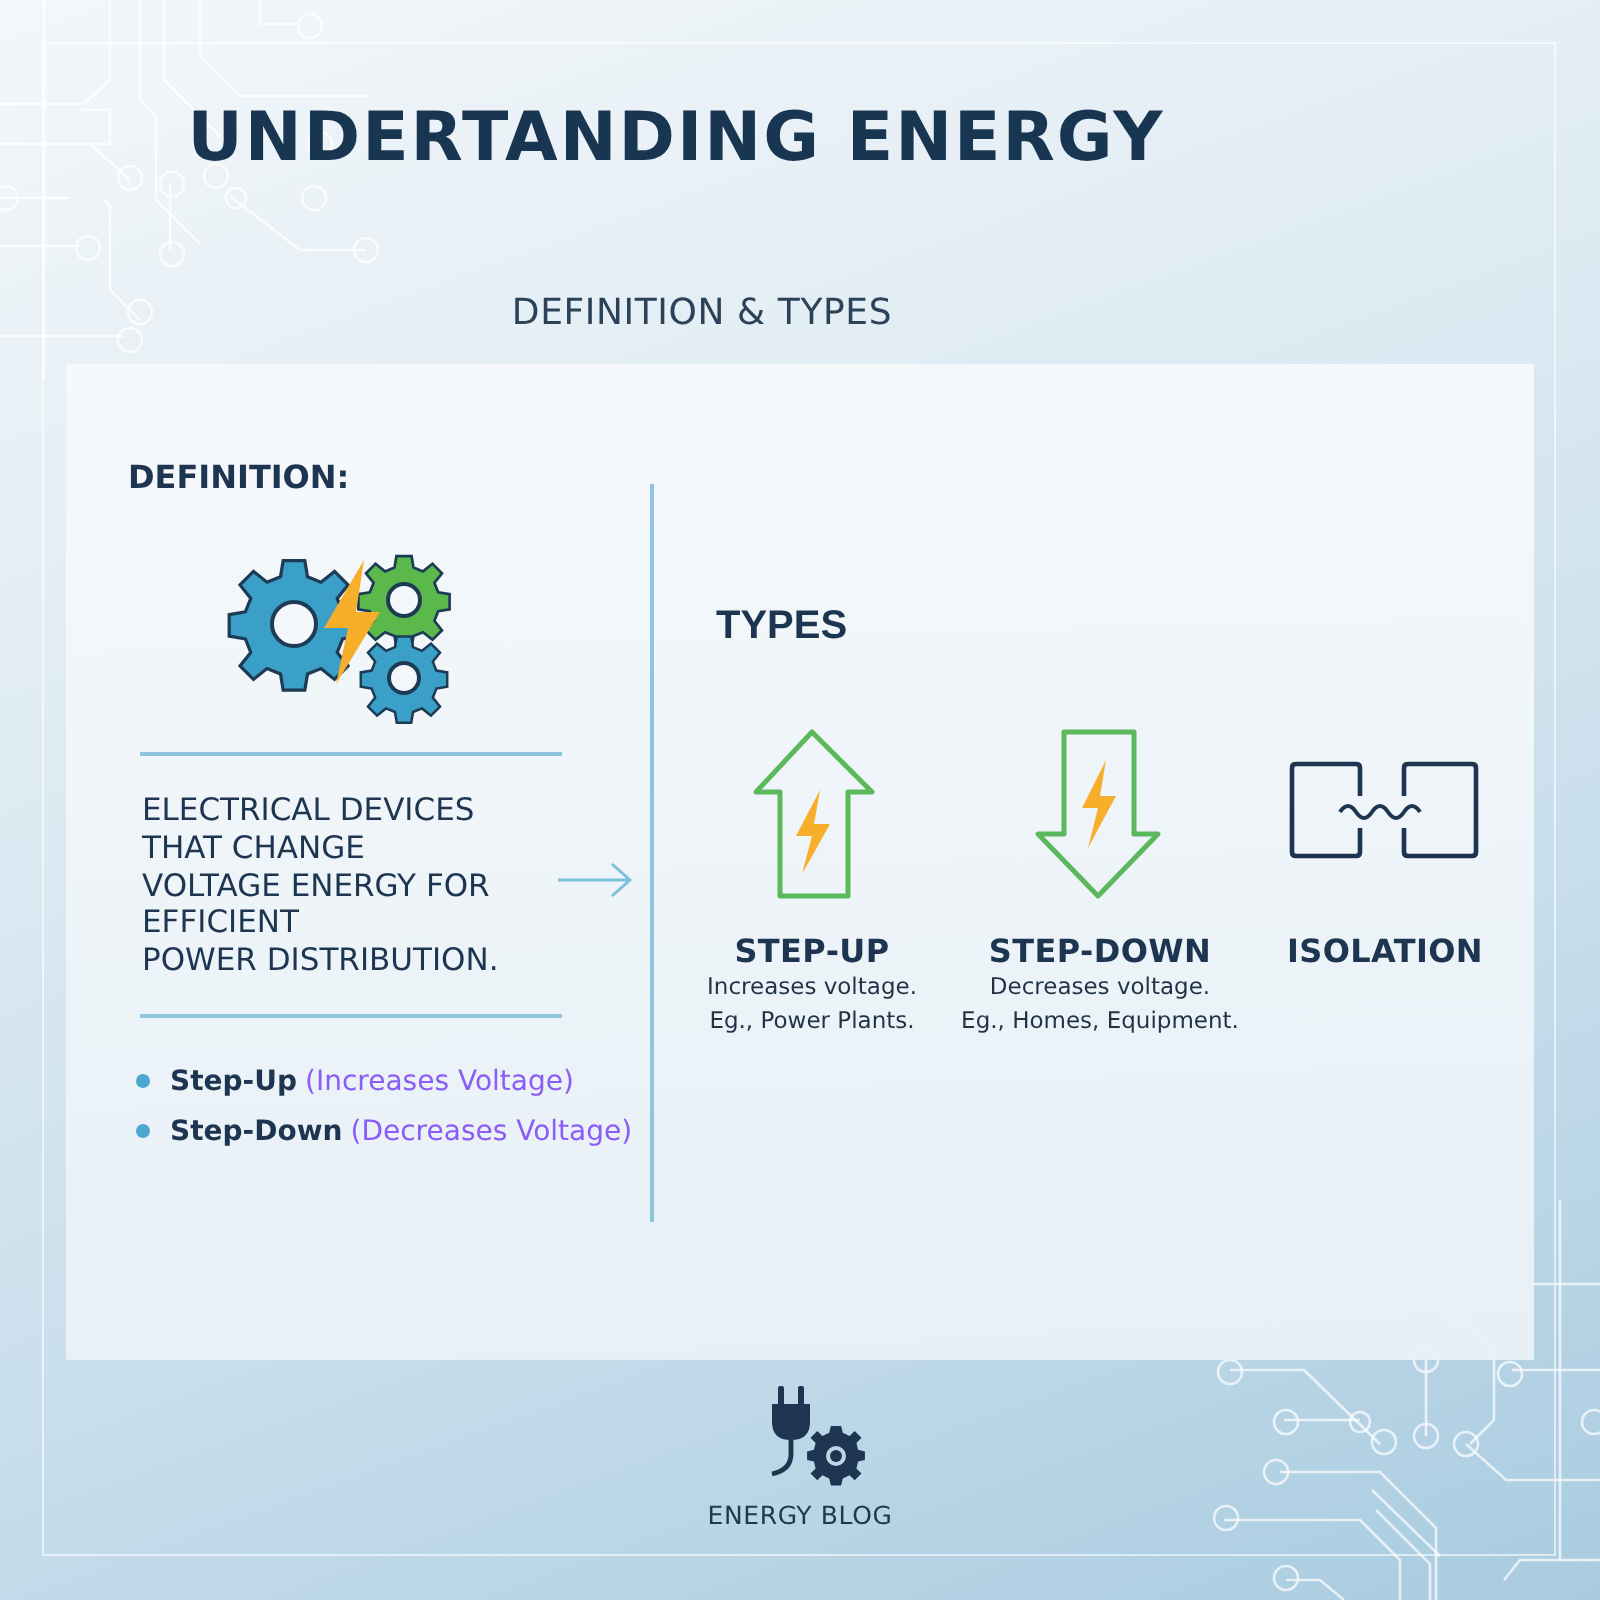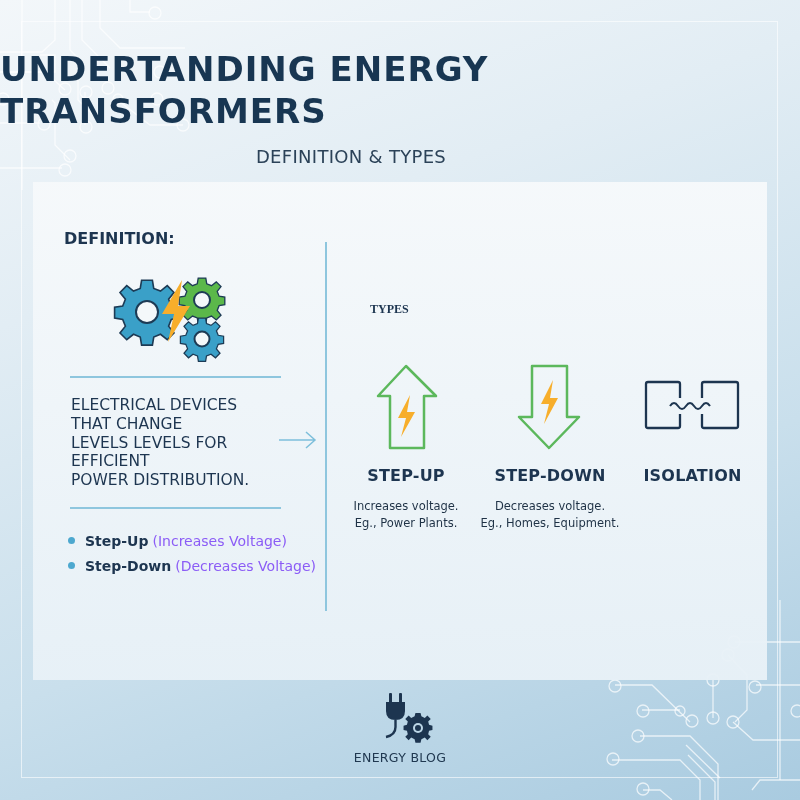--- a/index.html
+++ b/index.html
@@ -8,21 +8,21 @@
     background: linear-gradient(160deg, #f3f7fa 0%, #e2edf4 30%, #c9dfec 65%, #a9cbe0 100%);
     font-family: "Liberation Sans", "DejaVu Sans", sans-serif;
     color:#1b3550;
   }
   .bg-circuit { position:absolute; left:0; top:0; width:800px; height:800px; pointer-events:none; }
   .frame {
     position:absolute; left:21px; top:21px; width:757px; height:757px;
     border:1.5px solid rgba(255,255,255,0.6); box-sizing:border-box;
   }
   .title {
-    position:absolute; left:0; width:676px; top:48px; text-align:left;
+    position:absolute; left:0; width:676px; top:48px; text-align:center;
     font-family: "DejaVu Sans", sans-serif; font-weight:bold;
     font-size:34px; line-height:42px; letter-spacing:1px; color:#183652;
   }
   .subtitle {
     position:absolute; left:0; width:702px; top:146px; text-align:center;
     font-family: "DejaVu Sans", sans-serif;
     font-size:18px; color:#2b4258; letter-spacing:0.3px;
   }
   .card {
     position:absolute; left:33px; top:182px; width:734px; height:498px;
@@ -41,26 +41,26 @@
     font-size:15.5px; line-height:18.8px; color:#1d3550;
   }
   .arrow-right { position:absolute; left:278px; top:430px; }
   .bullets { position:absolute; left:68px; top:528px; font-family:"DejaVu Sans", sans-serif; font-size:14px; color:#1d3550; }
   .bullet { display:flex; align-items:center; height:25px; }
   .dot { width:7px; height:7px; border-radius:50%; background:#4da8cf; margin-right:10px; }
   .bullet b { font-weight:bold; margin-right:4px; }
   .bullet .paren { color:#8b5cf6; }
   .vdivider { position:absolute; left:325px; top:242px; width:2px; height:369px; background:#8ec6de; }
   .types-label {
-    position:absolute; left:370px; top:302px;
-    font-family:Liberation Serif, serif; font-weight:bold; font-size:12px; color:#1d3550;
+    position:absolute; left:358px; top:302px;
+    font-family:Liberation Sans, sans-serif; font-weight:bold; font-size:20px; color:#1d3550;
   }
   .type-col { position:absolute; top:466px; text-align:center; }
   .type-name { font-family:"DejaVu Sans", sans-serif; font-weight:bold; font-size:16px; color:#1d3550; letter-spacing:0.2px; }
-  .type-desc { margin-top:13px; font-family:"DejaVu Sans", sans-serif; font-size:11.5px; line-height:17px; color:#1f3246; }
+  .type-desc { font-family:"DejaVu Sans", sans-serif; font-size:11.5px; line-height:17px; color:#1f3246; }
   .icon-abs { position:absolute; }
   .footer-logo { position:absolute; left:380px; top:693px; }
   .footer-label {
     position:absolute; left:0; width:800px; top:750px; text-align:center;
     font-family:"DejaVu Sans", sans-serif; font-size:12.5px; color:#203850; letter-spacing:0.3px;
   }
 </style>
 </head>
 <body>
 
@@ -123,21 +123,20 @@
     <circle cx="638" cy="736" r="6"></circle>
     <circle cx="613" cy="759" r="6"></circle>
     <circle cx="643" cy="789" r="6"></circle>
   </g>
 </svg>
 
 <div class="frame"></div>
 
 <div class="title">
   <div>UNDERTANDING ENERGY</div>
-  <div>TRANSFORMERS</div>
 </div>
 <div class="subtitle">DEFINITION &amp; TYPES</div>
 
 <div class="card"></div>
 
 <div class="def-label">DEFINITION:</div>
 
 <svg class="gears" width="120" height="90" viewBox="0 0 120 90">
   <defs>
     <g id="gearshape">
@@ -161,21 +160,21 @@
   <circle cx="90" cy="67" r="7.5" fill="#f4f8fa" stroke="#1d3b55" stroke-width="2"></circle>
 
   <path d="M70 8 L50 42 L62 42 L56 70 L78 34 L66 34 Z" fill="#f7ae2b"></path>
 </svg>
 
 <div class="hr1"></div>
 
 <div class="def-text">
   <div>ELECTRICAL DEVICES</div>
   <div>THAT CHANGE</div>
-  <div>LEVELS LEVELS FOR</div>
+  <div>VOLTAGE ENERGY FOR</div>
   <div>EFFICIENT</div>
   <div>POWER DISTRIBUTION.</div>
 </div>
 
 <svg class="arrow-right" width="40" height="20" viewBox="0 0 40 20">
   <path d="M1 10 H36 M28 2 L37 10 L28 18" fill="none" stroke="#7dbfdb" stroke-width="1.5"></path>
 </svg>
 
 <div class="hr2"></div>
 

